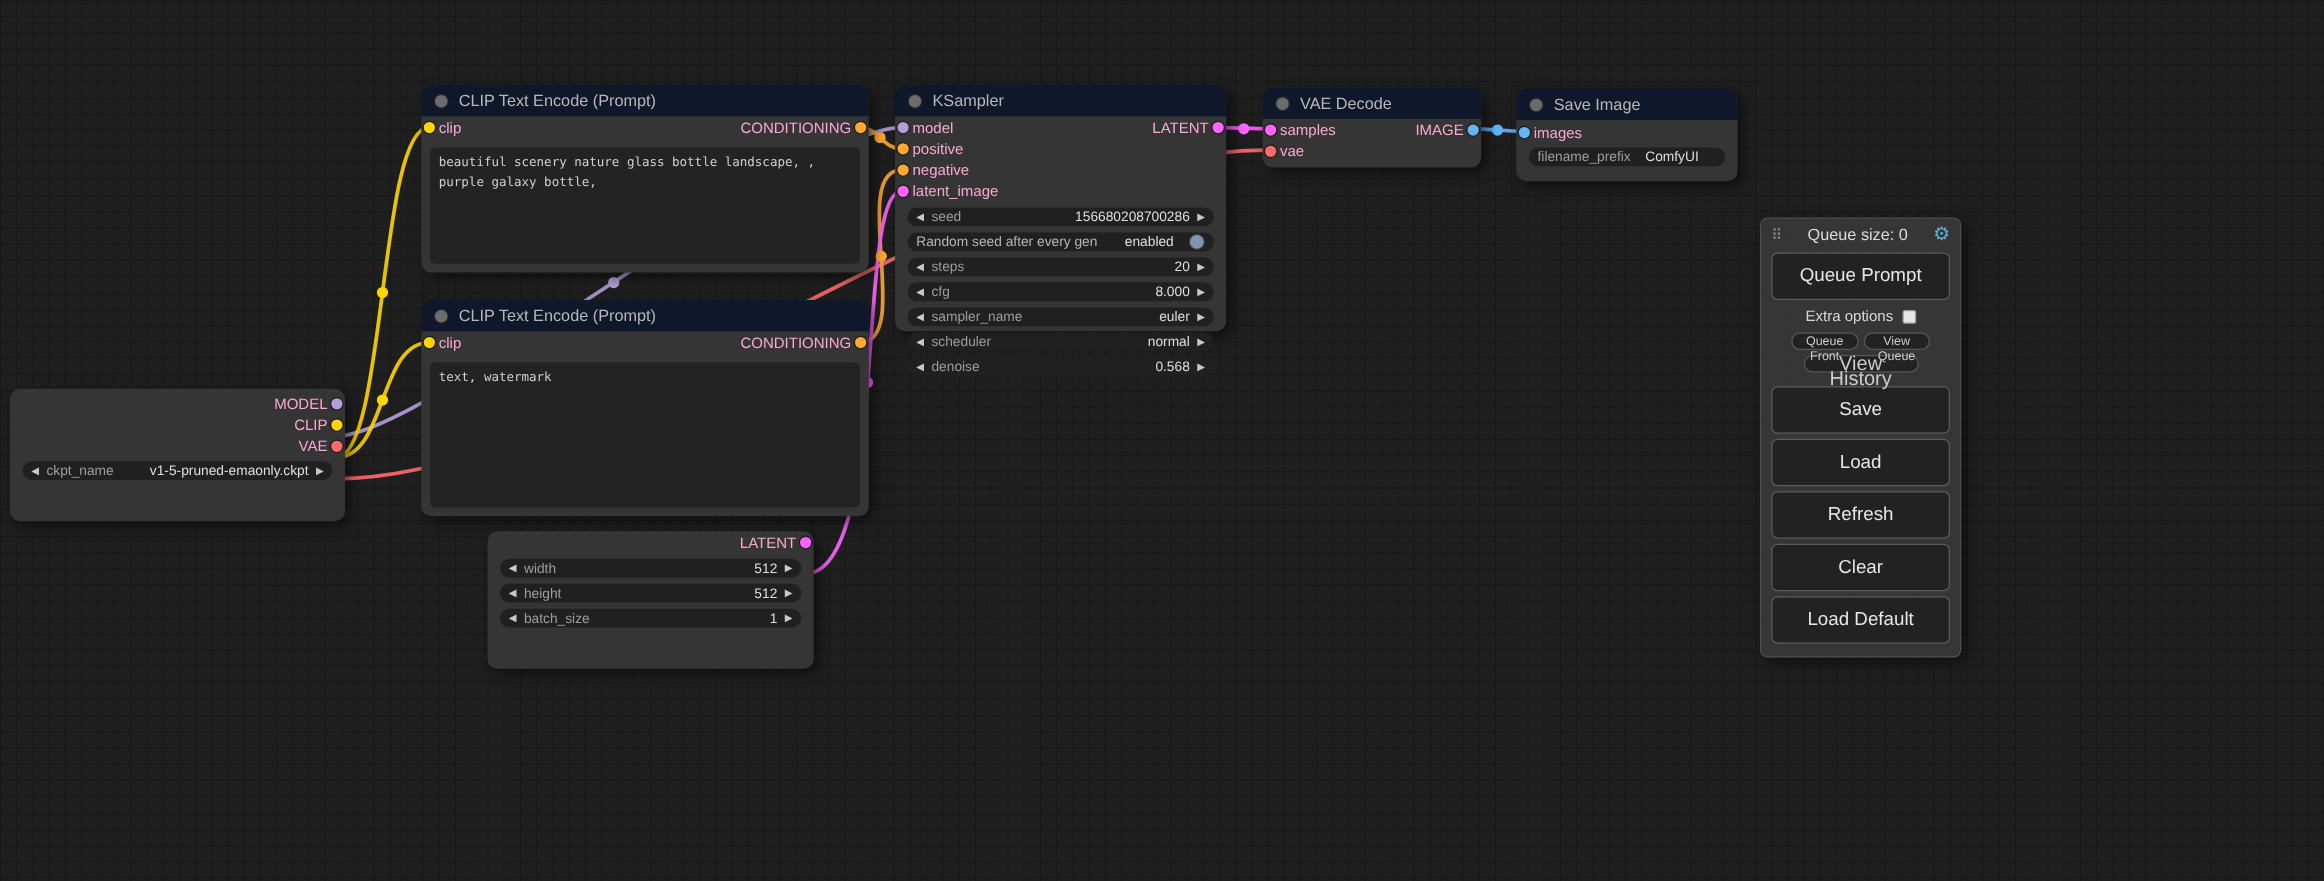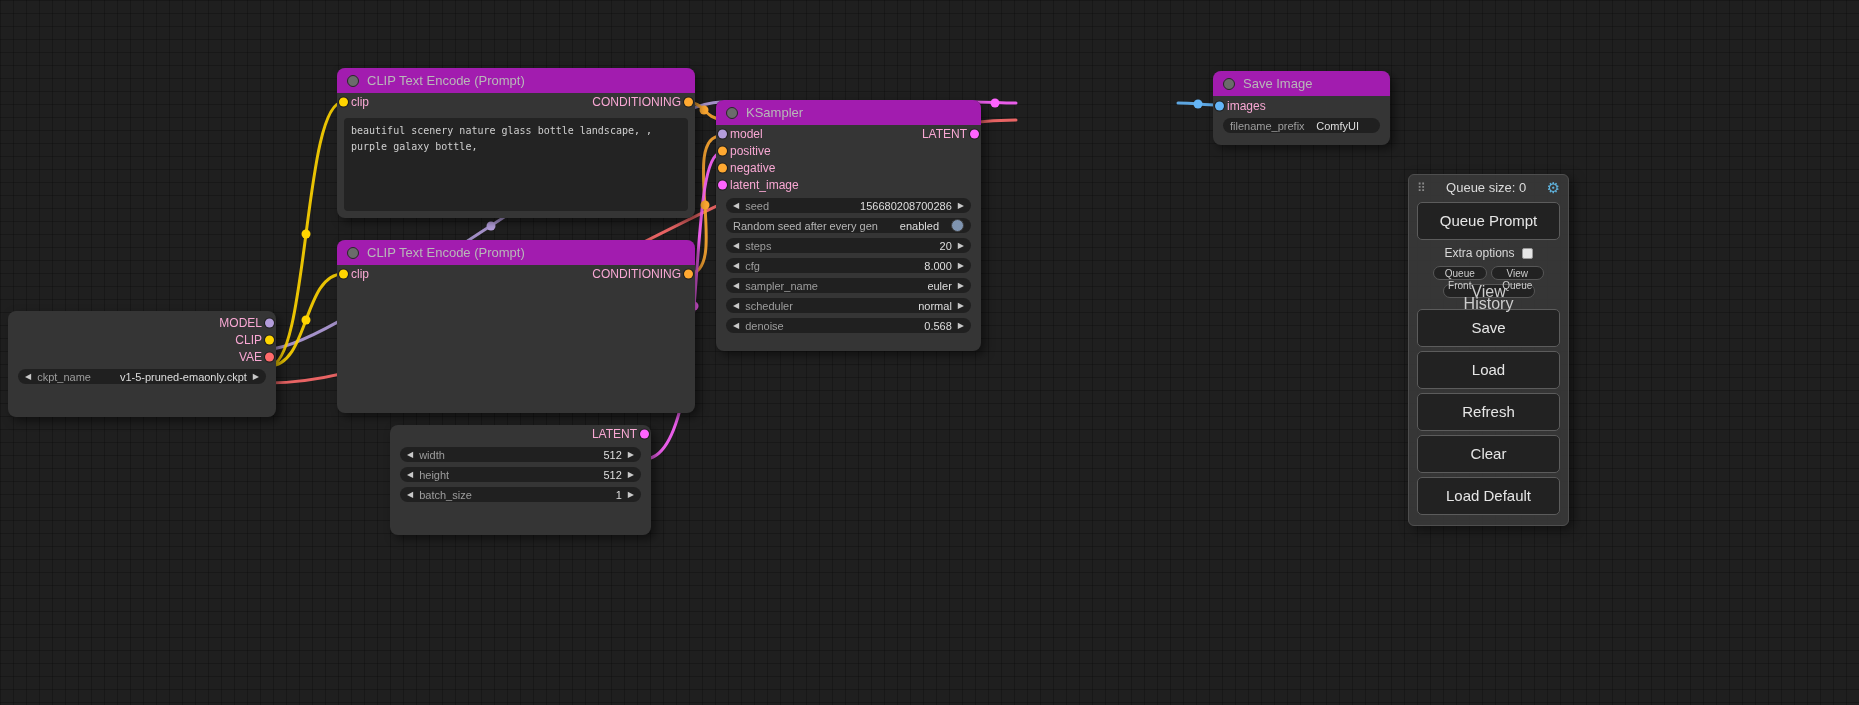--- a/index.html
+++ b/index.html
@@ -14,21 +14,21 @@
   }
   #wires{position:absolute;left:0;top:0;z-index:1;}
   #wires path{fill:none;stroke-width:3;stroke-linecap:round;opacity:.9;}
 
   .node{
     position:absolute;background:#353535;border-radius:8px;z-index:2;
     box-shadow:4px 4px 10px rgba(0,0,0,.5);
   }
   .node-header{
     height:25px;display:flex;align-items:center;gap:8px;padding:0 10px;
-    background:#a21caf;border-radius:8px 8px 0 0;
+    background:#0f172a;border-radius:8px 8px 0 0;
   }
   .collapse-dot{width:10px;height:10px;border-radius:50%;background:#6b6b6b;border:1px solid #272727;flex:0 0 auto;}
   .node-title{color:#b8b8b8;font-size:13px;white-space:nowrap;}
 
   .slot-row{display:flex;align-items:center;height:17px;padding:0 14px;position:relative;color:#f9a8d4;font-size:12px;}
   .sl-right{margin-left:auto;}
   .slot-dot{width:9px;height:9px;border-radius:50%;position:absolute;top:50%;transform:translateY(-50%);box-shadow:0 0 0 1px rgba(0,0,0,.45);}
   .slot-dot.in{left:2px;}
   .slot-dot.out{right:2px;}
 
@@ -137,23 +137,24 @@
     <div class="node-header">
       <span class="collapse-dot"></span>
       <span class="node-title">CLIP Text Encode (Prompt)</span>
     </div>
     <div class="slot-row" style="height:18px;">
       <span class="slot-dot in" style="background-color: rgb(255, 213, 0);"></span>
       <span>clip</span>
       <span class="sl-right">CONDITIONING</span>
       <span class="slot-dot out" style="background-color: rgb(255, 169, 49);"></span>
     </div>
-  </div>
-
-  <div class="node" style="left:716px;top:68px;width:265px;height:251px;margin-top:32px;">
+    <textarea class="node-textarea" style="top: 50px; height: 116px;" spellcheck="false">text, watermark</textarea>
+  </div>
+
+  <div class="node" style="left:716px;top:68px;width:265px;height:197px;">
     <div class="node-header">
       <span class="collapse-dot"></span>
       <span class="node-title">KSampler</span>
     </div>
     <div class="slot-row">
       <span class="slot-dot in" style="background-color: rgb(179, 157, 219);"></span>
       <span>model</span>
       <span class="sl-right">LATENT</span>
       <span class="slot-dot out" style="background-color: rgb(255, 100, 255);"></span>
     </div>
@@ -207,20 +208,36 @@
       </div>
       <div class="widget">
         <span class="arrow">◀</span>
         <span class="w-name">denoise</span>
         <span class="w-value">0.568</span>
         <span class="arrow">▶</span>
       </div>
     </div>
   </div>
 
+  <div class="node" style="left:1010px;top:70px;width:175px;height:64px;">
+    <div class="node-header">
+      <span class="collapse-dot"></span>
+      <span class="node-title">VAE Decode</span>
+    </div>
+    <div class="slot-row">
+      <span class="slot-dot in" style="background-color: rgb(255, 100, 255);"></span>
+      <span>samples</span>
+      <span class="sl-right">IMAGE</span>
+      <span class="slot-dot out" style="background-color: rgb(100, 181, 246);"></span>
+    </div>
+    <div class="slot-row">
+      <span class="slot-dot in" style="background-color: rgb(255, 107, 107);"></span>
+      <span>vae</span>
+    </div>
+  </div>
 
   <div class="node" style="left:1213px;top:71px;width:177px;height:74px;">
     <div class="node-header">
       <span class="collapse-dot"></span>
       <span class="node-title">Save Image</span>
     </div>
     <div class="slot-row" style="height:19px;">
       <span class="slot-dot in" style="background-color: rgb(100, 181, 246);"></span>
       <span>images</span>
     </div>

